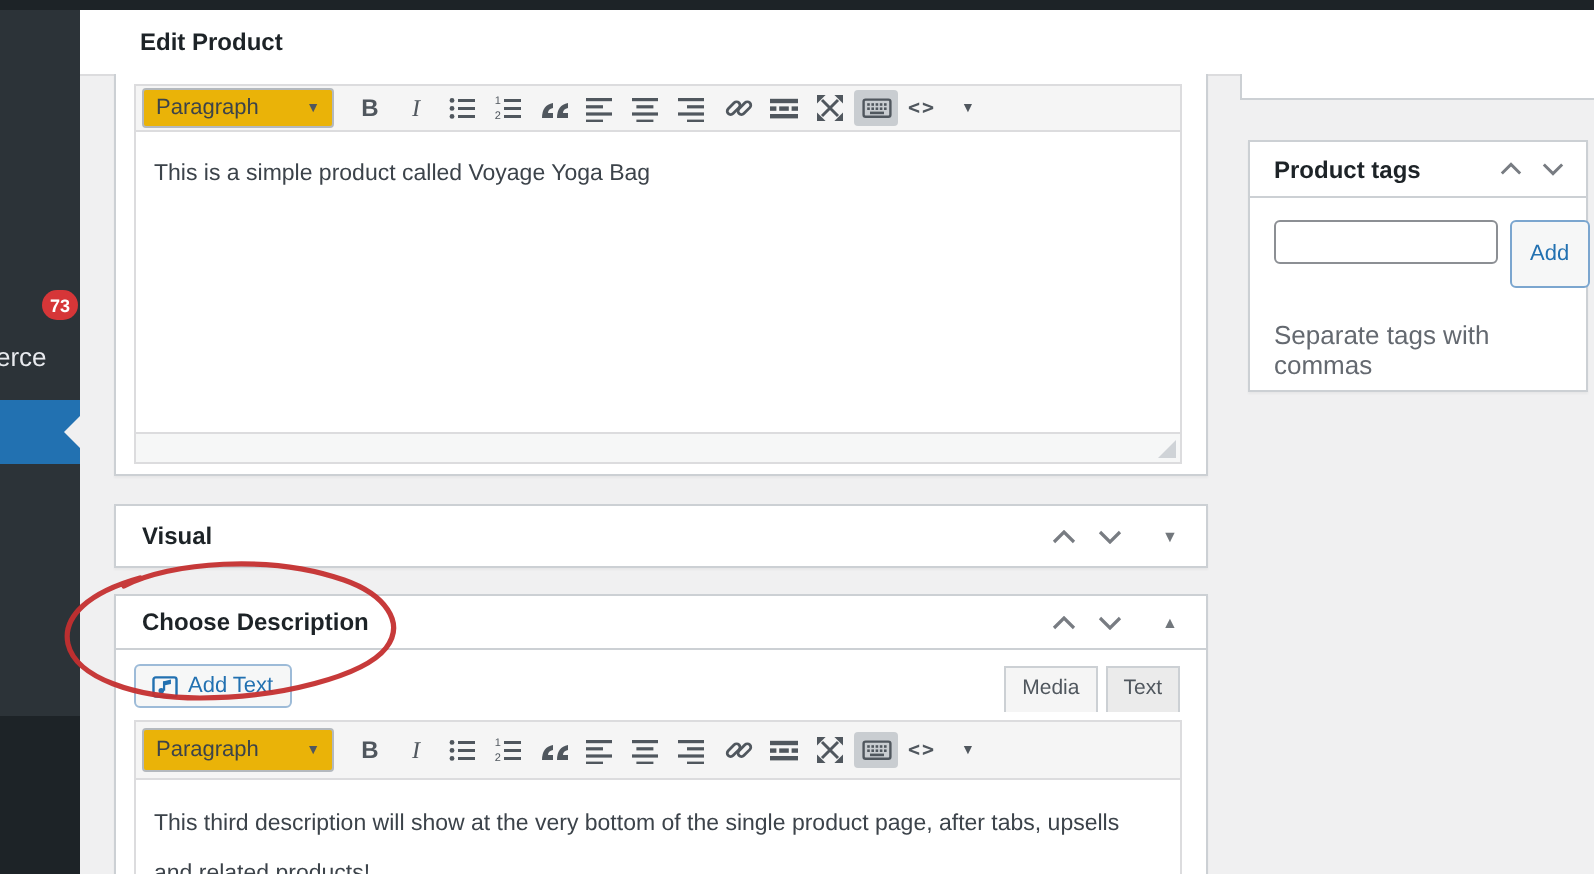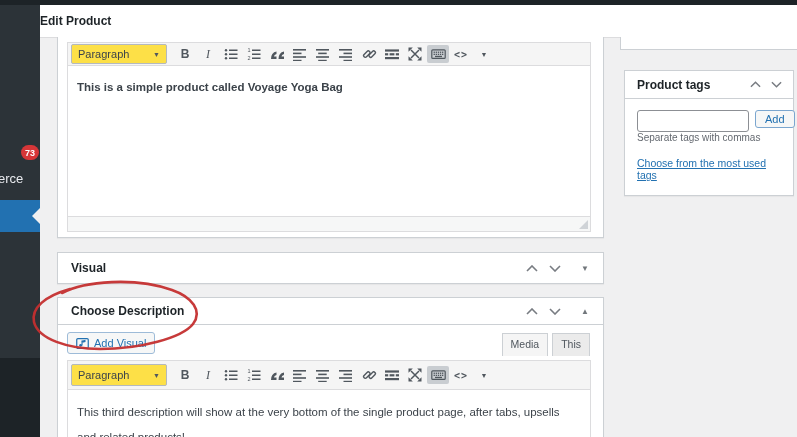--- a/index.html
+++ b/index.html
@@ -20,36 +20,36 @@
   .menu-label-partial{position:absolute;left:-2px;top:171px;color:#e8eaee;font-size:13px;}
   .active-menu-item{position:absolute;left:0;top:200px;width:40px;height:32px;background:#2271b1;}
   .active-menu-item .notch{
     position:absolute;right:0;top:8px;width:0;height:0;
     border-top:8px solid transparent;border-bottom:8px solid transparent;border-right:8px solid #f0f0f1;
   }
   .page-header{
     position:absolute;left:40px;top:5px;width:757px;height:32px;background:#fff;
     box-shadow:0 1px 0 #dcdcde;display:flex;align-items:center;
   }
-  .page-header .title{font-size:12px;font-weight:bold;color:#1d2327;}
+  .page-header .title{margin-left:30px;font-size:12px;font-weight:bold;color:#1d2327;}
   
   .postbox{position:absolute;background:#fff;border:1px solid #ccd0d4;box-shadow:0 1px 1px rgba(0,0,0,.04);box-sizing:border-box;}
   .postbox-header{display:flex;align-items:center;height:27px;box-sizing:border-box;}
   .postbox-header .ptitle{margin-left:13px;font-size:12px;font-weight:bold;color:#1d2327;flex:1;}
   .hdr-controls{display:flex;align-items:center;gap:9px;margin-right:12px;}
   .order-btn{width:14px;height:10px;display:flex;align-items:center;justify-content:center;cursor:pointer;}
   .toggle-ind{font-size:8px;color:#72777c;margin-left:8px;width:12px;text-align:center;}
   
   .editor-shell{position:absolute;border:1px solid #dcdcde;background:#fff;box-sizing:border-box;}
   .mce-toolbar{
     display:flex;align-items:center;gap:1px;background:#f5f5f5;border-bottom:1px solid #dcdcde;
     padding:0 3px;box-sizing:border-box;
   }
   .para-select{
-    width:82px;height:18px;background:#fde047;border:1px solid #b4b9be;border-radius:2px;
+    width:82px;height:18px;background:#eab308;border:1px solid #b4b9be;border-radius:2px;
     display:flex;align-items:center;justify-content:space-between;padding:0 6px;margin-right:6px;
     font-size:11px;color:#3c434a;cursor:pointer;flex:none;
   }
   .para-select .dd-caret{font-size:7px;color:#50575e;}
   .tb-btn{
     min-width:22px;height:18px;display:flex;align-items:center;justify-content:center;
     color:#50575e;cursor:pointer;border-radius:2px;flex:none;
   }
   .tb-btn.pressed{background:#c9cdd1;}
   .tb-btn svg{display:block;}
@@ -82,24 +82,24 @@
     position:absolute;left:620px;top:37px;width:177px;height:13px;background:#fff;
     border-left:1px solid #ccd0d4;border-bottom:1px solid #ccd0d4;box-sizing:border-box;
   }
   .tags-body{padding:11px 12px;}
   .tags-row{display:flex;gap:6px;}
   .tags-input{
     width:112px;height:22px;border:1px solid #8c8f94;border-radius:3px;background:#fff;
     font-size:11px;padding:0 5px;box-sizing:border-box;font-family:"Liberation Sans",sans-serif;
   }
   .add-btn{
-    height:18px;padding:0 9px;background:#f6f7f7;border:1px solid #7ba6cf;border-radius:3px;
+    height:34px;padding:0 9px;background:#f6f7f7;border:1px solid #7ba6cf;border-radius:3px;
     color:#2271b1;font-size:11px;cursor:pointer;font-family:"Liberation Sans",sans-serif;
   }
-  .help-text{margin-top:0;font-size:10px;color:#646970;}
+  .help-text{margin-top:16px;font-size:13px;color:#646970;}
   .most-used-link{display:inline-block;margin-top:14px;font-size:10.5px;color:#2271b1;text-decoration:underline;cursor:pointer;}
   .hdr-border{border-bottom:1px solid #ccd0d4;}
   
   .annotation-svg{position:absolute;left:0;top:0;pointer-events:none;z-index:50;}
 </style>
 </head>
 <body>
 
 <div class="topbar"></div>
 <div class="admin-sidebar">
@@ -269,21 +269,21 @@
               <span class="tb-code">&lt;&gt;</span>
             </span>
           </span>
           <span class="tb-btn">
             <span style="display: flex;">
               <span class="tb-caret">▼</span>
             </span>
           </span>
         </div>
     </div>
-    <div class="mce-content" style="height:151px;font-weight:bold;">
+    <div class="mce-content" style="height:151px;">
       <span>This is a simple product called Voyage Yoga Bag</span>
     </div>
     <div class="statusbar">
       <div class="resize-grip"></div>
     </div>
   </div>
 </div>
 
 <div class="postbox" style="left:57px;top:252px;width:547px;height:32px;">
   <div class="postbox-header" style="height:30px;">
@@ -322,25 +322,25 @@
     </span>
   </div>
   <div style="position:relative;height:36px;">
     <button class="add-media-btn">
       <svg width="13" height="13" viewBox="0 0 14 14">
         <rect x="0.8" y="1.8" width="12.4" height="10.4" rx="1.2" fill="none" stroke="#2271b1" stroke-width="1.3"></rect>
         <circle cx="5" cy="9" r="1.5" fill="#2271b1"></circle>
         <rect x="5.9" y="4" width="1.2" height="5" fill="#2271b1"></rect>
         <path d="M5.9 4 L10.2 3 L10.2 5.4 L7.1 6.1 Z" fill="#2271b1"></path>
       </svg>
-      <span>Add Visual</span>
+      <span>Add Text</span>
     </button>
     <div class="editor-tabs">
       <span class="ed-tab active">Media</span>
-      <span class="ed-tab">This</span>
+      <span class="ed-tab">Text</span>
     </div>
   </div>
   <div class="editor-shell" style="left:9px;top:62px;width:524px;height:110px;">
     <div class="mce-toolbar" style="height:29px;">
       <div class="para-select" style="height:20px;">
         <span>Paragraph</span>
         <span class="dd-caret">▼</span>
       </div>
       <div style="display:flex;align-items:center;gap:1px;">
           <span class="tb-btn">
@@ -515,19 +515,18 @@
           </svg>
       </span>
     </span>
   </div>
   <div class="tags-body">
     <div class="tags-row">
       <input class="tags-input" type="text" value="" style="">
       <button class="add-btn">Add</button>
     </div>
     <div class="help-text">Separate tags with commas</div>
-    <span class="most-used-link">Choose from the most used tags</span>
   </div>
 </div>
 
 <svg class="annotation-svg" width="797" height="437" viewBox="0 0 797 437">
   <path d="M62 293 C85 281, 135 277, 172 290 C192 297, 203 311, 193 324 C182 338, 140 349, 100 349 C68 349, 38 339, 34 322 C31 308, 45 296, 70 289" fill="none" stroke="#c42f2f" stroke-width="2.6" stroke-linecap="round" opacity="0.95"></path>
 </svg>
 
 </body></html>

